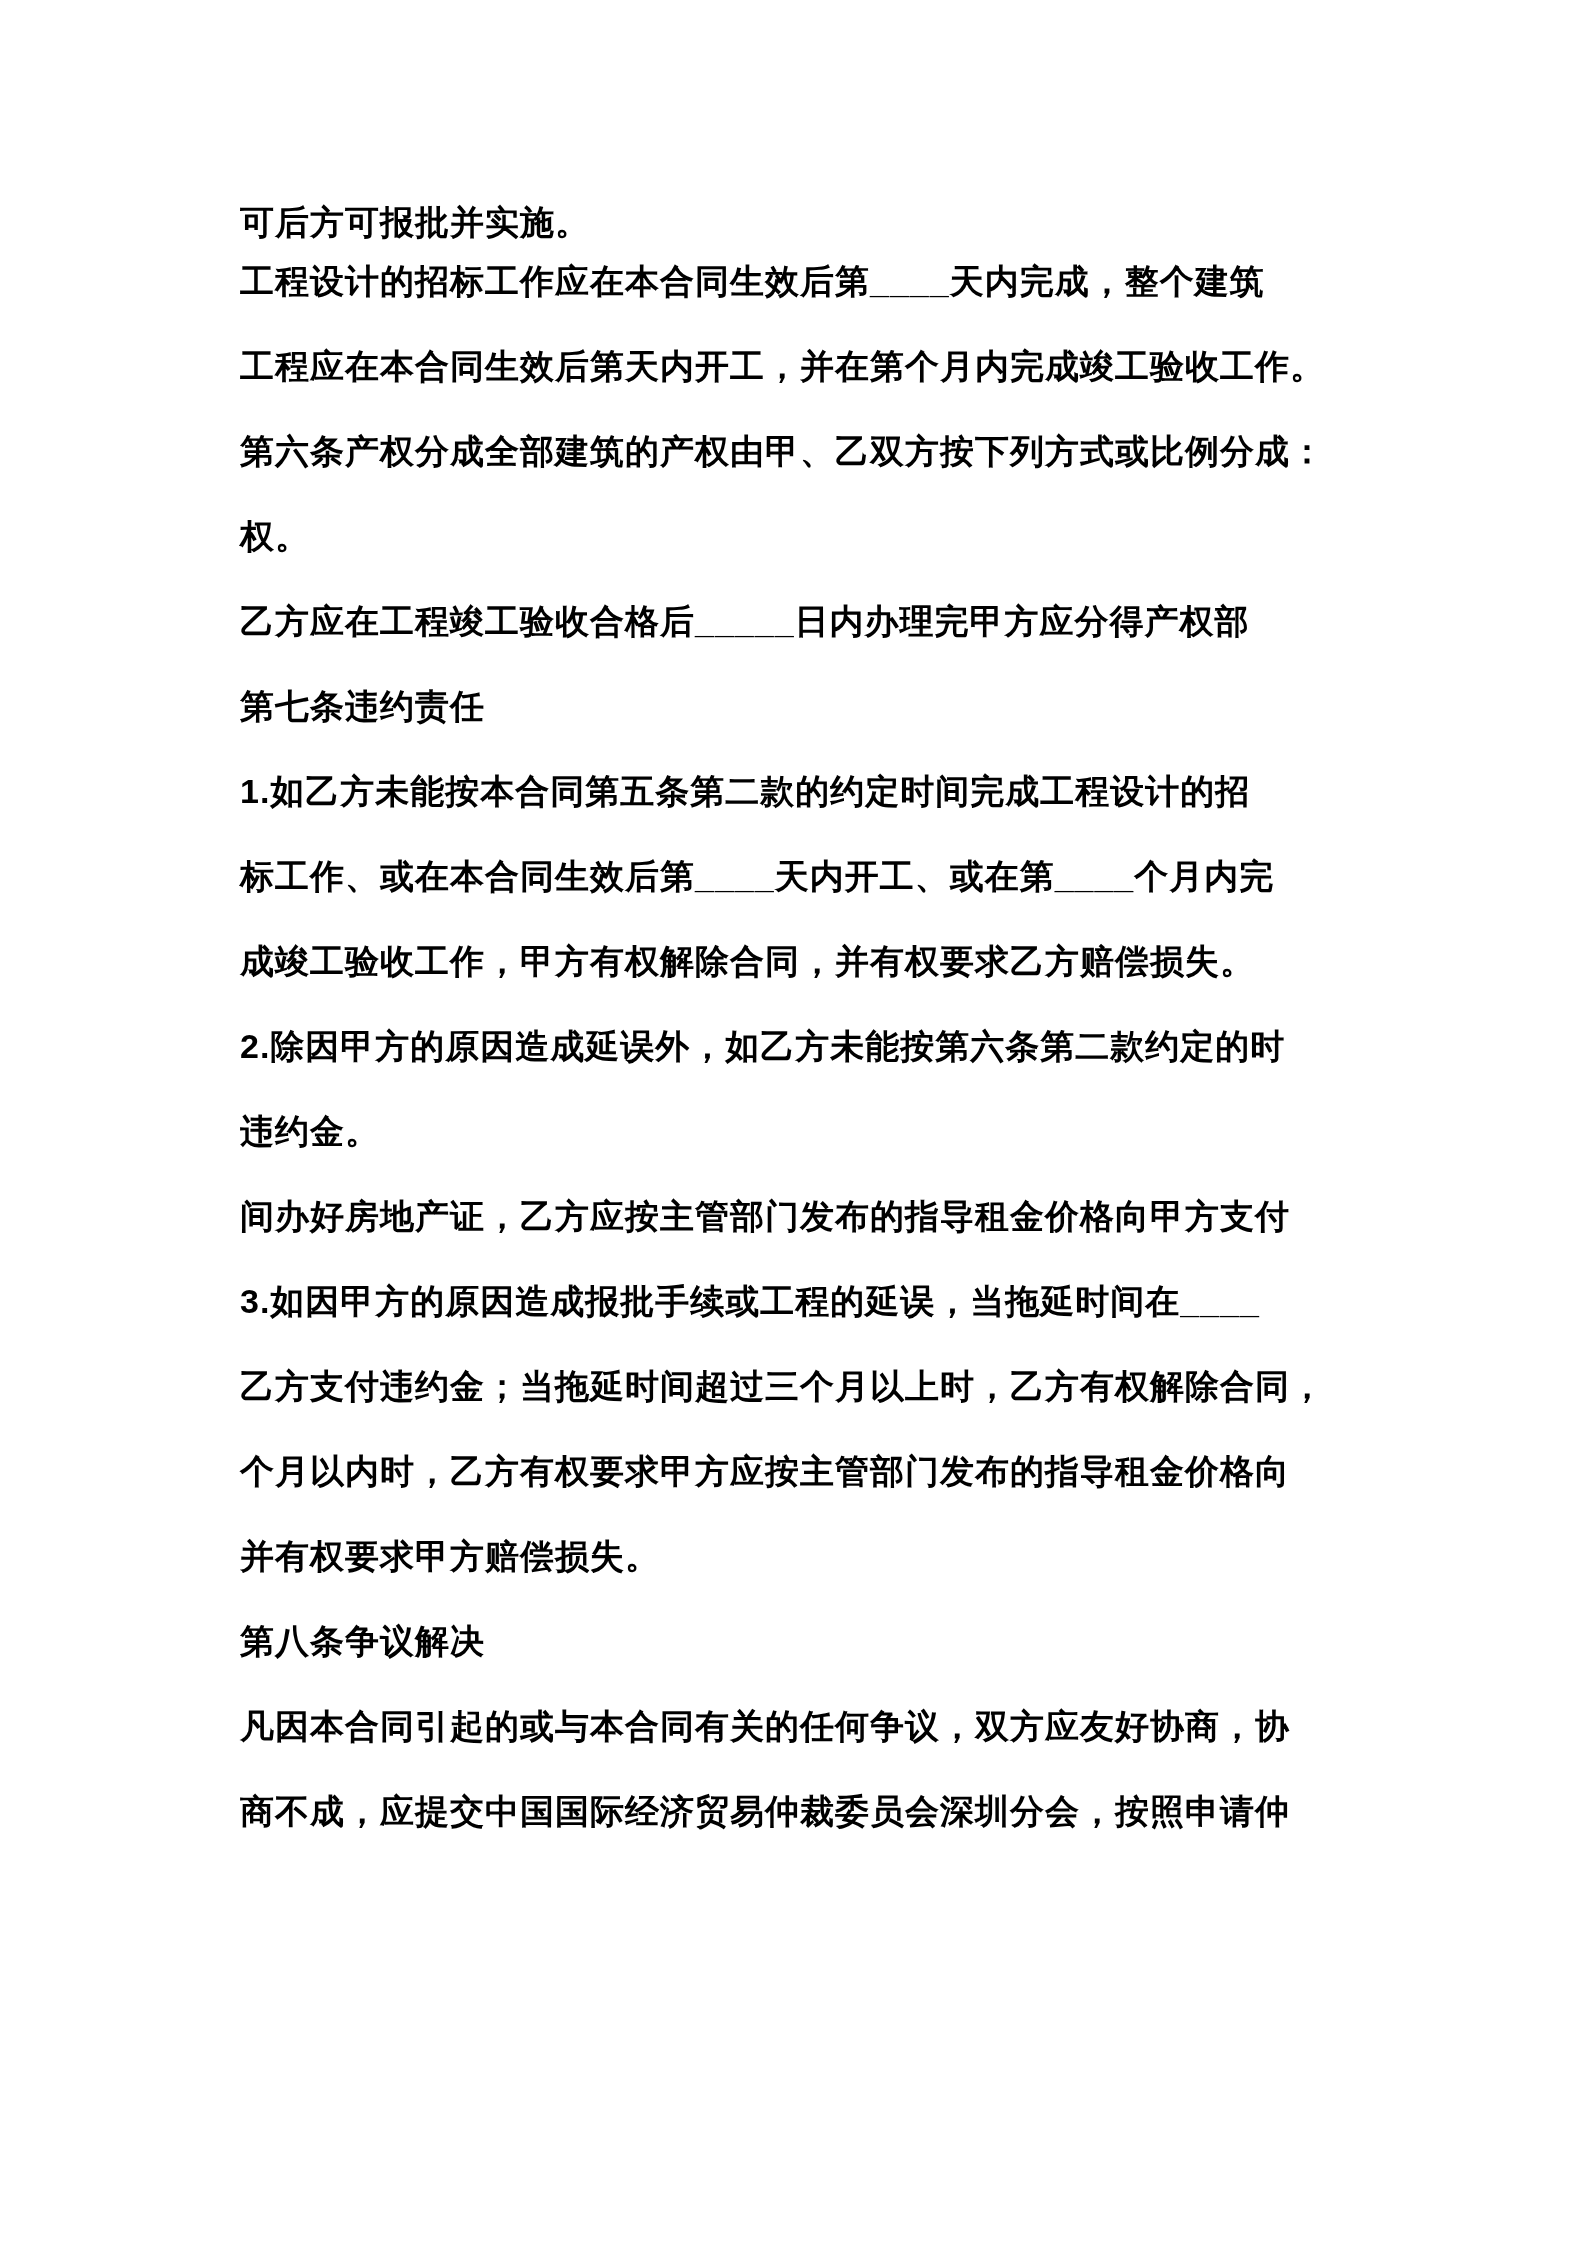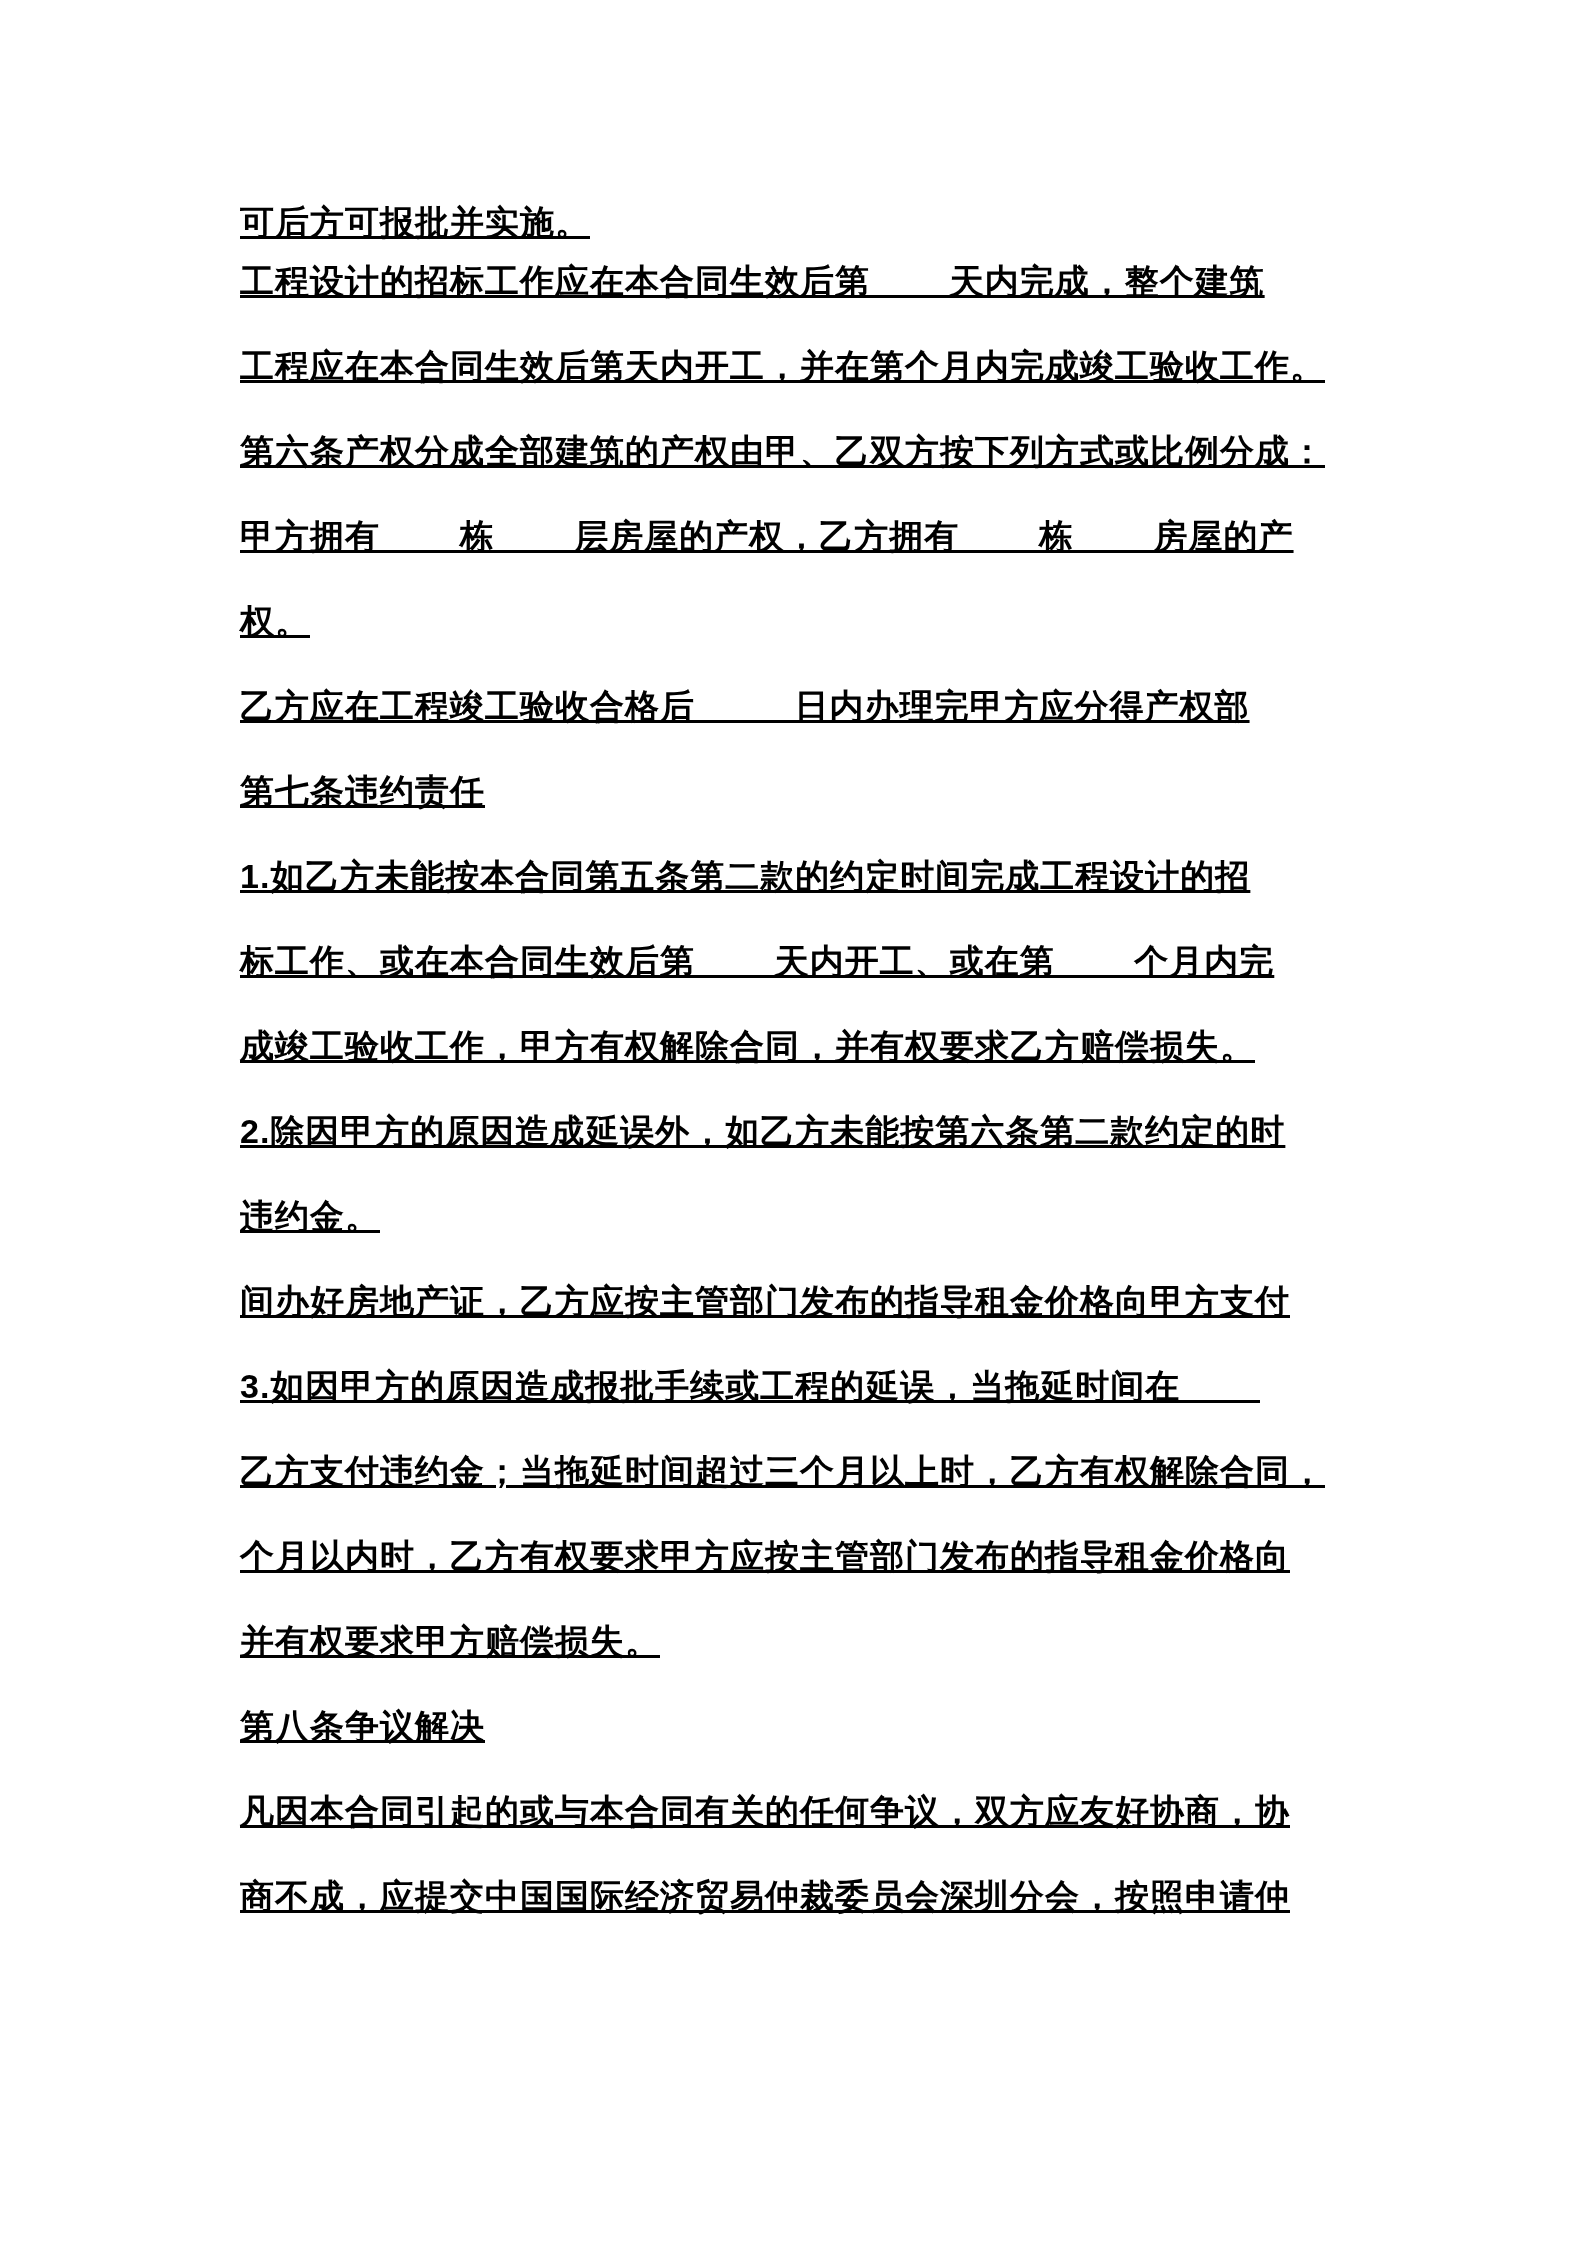--- a/index.html
+++ b/index.html
@@ -9,21 +9,20 @@
   }
   .page {
     position: relative;
     box-sizing: border-box;
     width: 1586px;
     height: 2244px;
     background: #ffffff;
     padding: 180px 196px 0 240px;
     overflow: hidden;
     font-family: "Liberation Sans", "DejaVu Sans", sans-serif;
-    text-decoration: underline;
   }
   .doc-line {
     margin: 0;
     padding: 0;
     height: 85px;
     line-height: 85px;
     font-size: 34px;
     font-weight: bold;
     color: #000000;
     letter-spacing: 1px;
@@ -35,21 +34,20 @@
   }
 </style>
 </head>
 <body>
 
 <div class="page">
   <p class="doc-line first">可后方可报批并实施。</p>
   <p class="doc-line">工程设计的招标工作应在本合同生效后第____天内完成，整个建筑</p>
   <p class="doc-line">工程应在本合同生效后第天内开工，并在第个月内完成竣工验收工作。</p>
   <p class="doc-line">第六条产权分成全部建筑的产权由甲、乙双方按下列方式或比例分成：</p>
-  <p class="doc-line">甲方拥有____栋____层房屋的产权，乙方拥有____栋____房屋的产</p>
   <p class="doc-line">权。</p>
   <p class="doc-line">乙方应在工程竣工验收合格后_____日内办理完甲方应分得产权部</p>
   <p class="doc-line">第七条违约责任</p>
   <p class="doc-line">1.如乙方未能按本合同第五条第二款的约定时间完成工程设计的招</p>
   <p class="doc-line">标工作、或在本合同生效后第____天内开工、或在第____个月内完</p>
   <p class="doc-line">成竣工验收工作，甲方有权解除合同，并有权要求乙方赔偿损失。</p>
   <p class="doc-line">2.除因甲方的原因造成延误外，如乙方未能按第六条第二款约定的时</p>
   <p class="doc-line">违约金。</p>
   <p class="doc-line">间办好房地产证，乙方应按主管部门发布的指导租金价格向甲方支付</p>
   <p class="doc-line">3.如因甲方的原因造成报批手续或工程的延误，当拖延时间在____</p>

